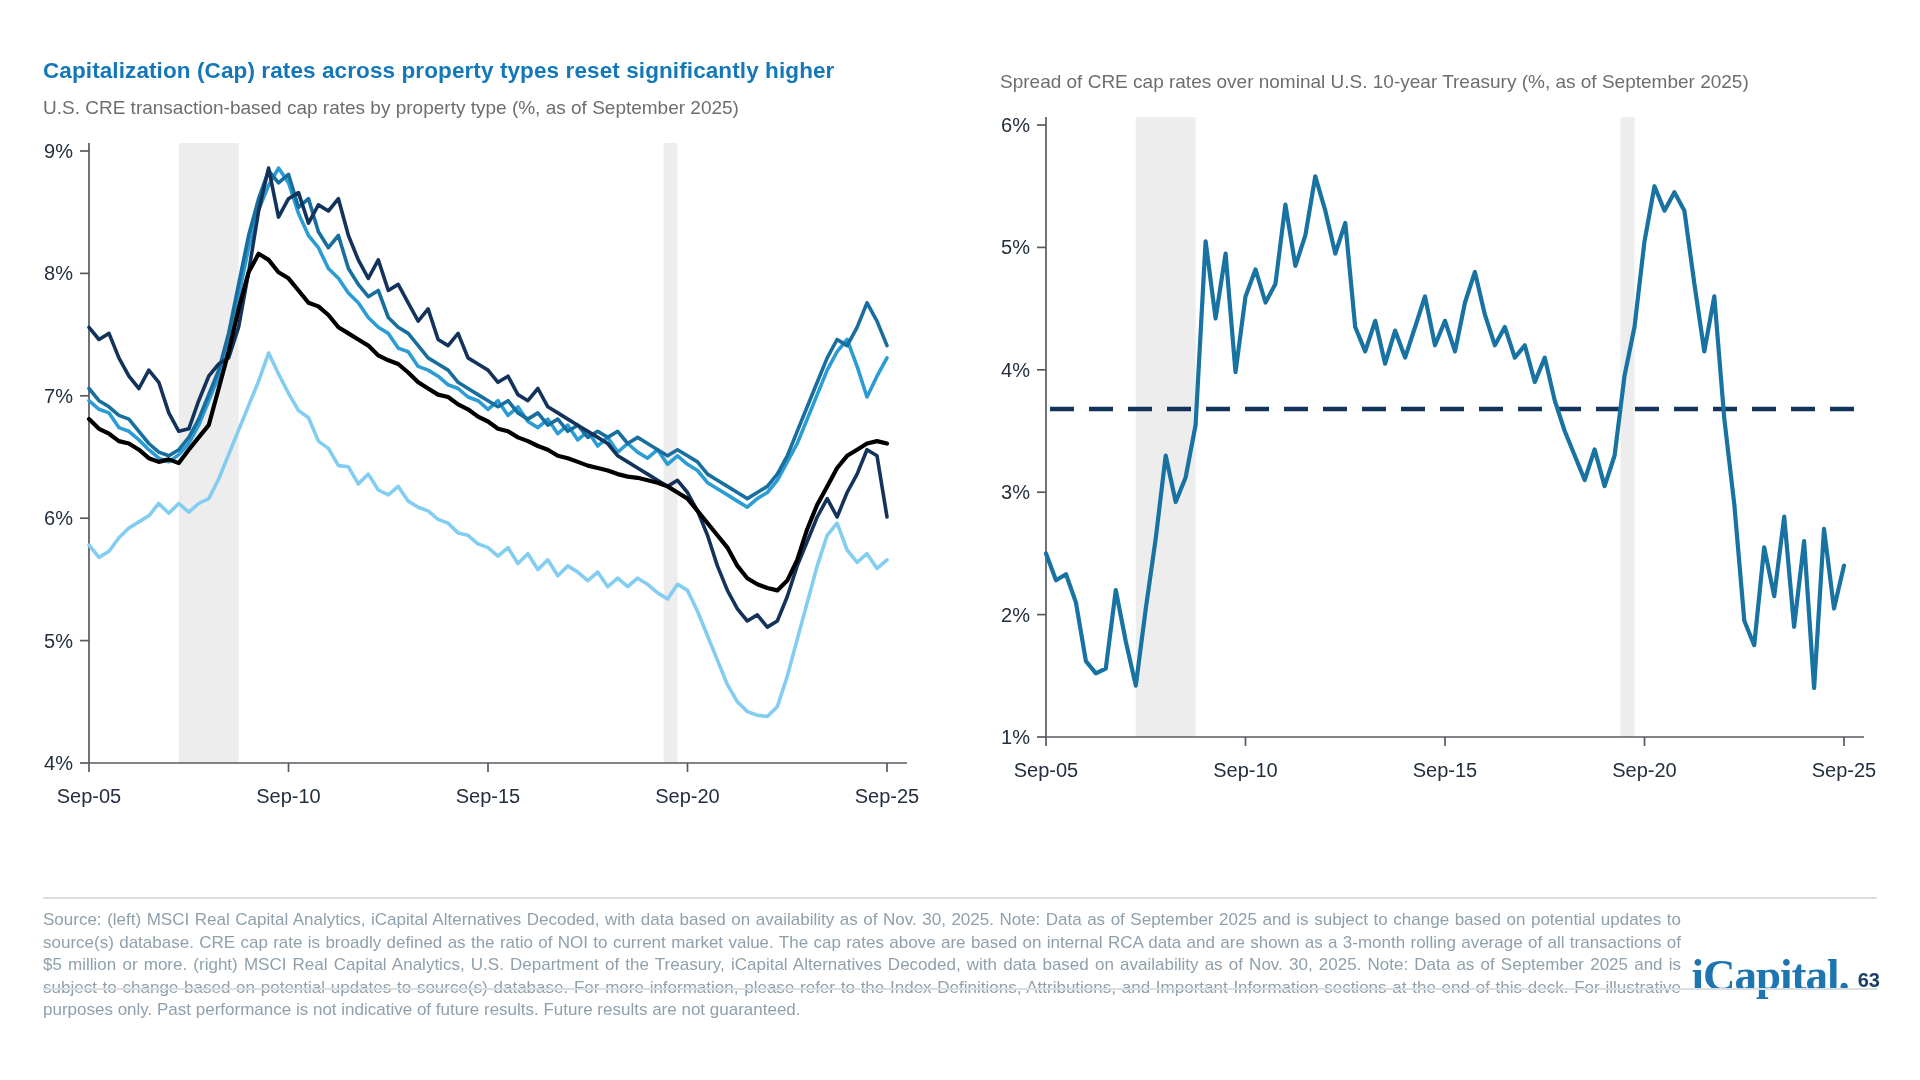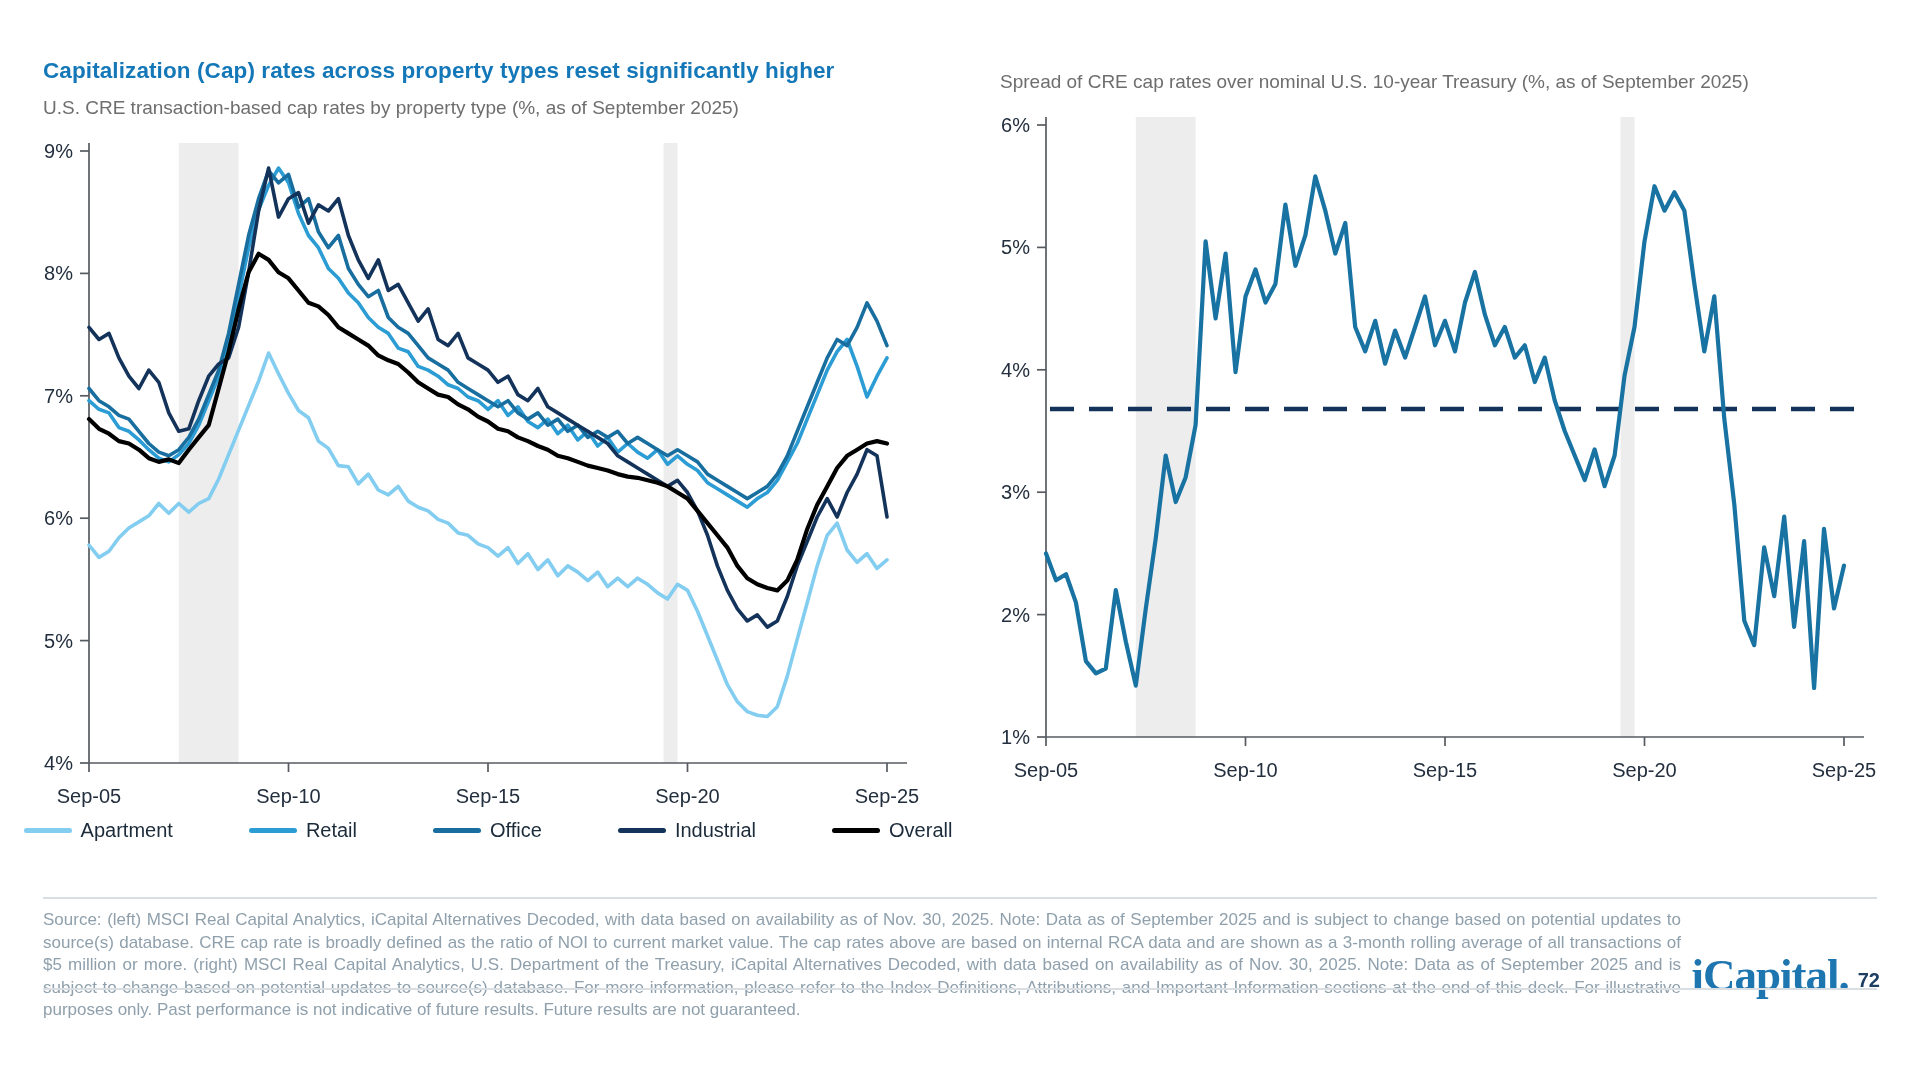--- a/index.html
+++ b/index.html
@@ -61,42 +61,20 @@
           <text x="644.5" y="668" text-anchor="middle" font-size="20" fill="#232F3E">Sep-20</text>
           <line x1="844" y1="628" x2="844" y2="637" stroke="#565B61" stroke-width="1.7"></line>
           <text x="844" y="668" text-anchor="middle" font-size="20" fill="#232F3E">Sep-25</text>
         </g>
         <path d="M46.0 410.1 L56.0 422.4 L66.0 416.2 L75.9 402.8 L85.9 393.0 L95.9 386.9 L105.8 380.8 L115.8 368.5 L125.8 378.3 L135.8 368.5 L145.8 377.1 L155.7 368.5 L165.7 363.6 L175.7 344.0 L185.6 319.6 L195.6 295.1 L205.6 270.6 L215.6 246.1 L225.6 218.0 L235.5 238.8 L245.5 258.4 L255.5 275.5 L265.5 282.8 L275.4 306.1 L285.4 313.4 L295.4 330.6 L305.4 331.8 L315.3 348.9 L325.3 339.1 L335.3 355.0 L345.3 359.9 L355.2 351.4 L365.2 366.1 L375.2 372.2 L385.1 375.9 L395.1 384.4 L405.1 388.1 L415.1 397.9 L425.0 400.3 L435.0 408.9 L445.0 412.6 L455.0 421.1 L465.0 412.6 L474.9 428.5 L484.9 418.7 L494.9 434.6 L504.8 424.8 L514.8 440.7 L524.8 430.9 L534.8 437.1 L544.8 445.6 L554.7 437.1 L564.7 451.7 L574.7 443.2 L584.7 451.7 L594.6 443.2 L604.6 449.3 L614.6 457.9 L624.5 464.0 L634.5 449.3 L644.5 455.4 L654.5 476.2 L664.5 500.7 L674.4 525.2 L684.4 549.7 L694.4 566.8 L704.3 576.6 L714.3 580.3 L724.3 581.5 L734.3 571.7 L744.3 541.1 L754.2 504.4 L764.2 467.7 L774.2 430.9 L784.2 400.3 L794.1 388.1 L804.1 415.0 L814.1 427.3 L824.0 418.7 L834.0 433.4 L844.0 424.8" fill="none" stroke="#82CDF0" stroke-width="3.6" stroke-linejoin="round" stroke-linecap="round"></path>
         <path d="M46.0 265.7 L56.0 274.3 L66.0 277.9 L75.9 292.6 L85.9 296.3 L95.9 304.9 L105.8 314.7 L115.8 323.2 L125.8 326.9 L135.8 319.6 L145.8 308.5 L155.7 290.2 L165.7 265.7 L175.7 241.2 L185.6 204.5 L195.6 161.7 L205.6 112.7 L215.6 74.8 L225.6 50.3 L235.5 33.1 L245.5 47.8 L255.5 78.4 L265.5 100.5 L275.4 112.7 L285.4 133.5 L295.4 143.3 L305.4 158.0 L315.3 167.8 L325.3 182.5 L335.3 192.3 L345.3 198.4 L355.2 213.1 L365.2 216.7 L375.2 231.4 L385.1 235.1 L395.1 241.2 L405.1 249.8 L415.1 253.5 L425.0 262.0 L435.0 265.7 L445.0 274.3 L455.0 265.7 L465.0 280.4 L474.9 271.8 L484.9 286.5 L494.9 292.6 L504.8 284.1 L514.8 298.7 L524.8 290.2 L534.8 304.9 L544.8 296.3 L554.7 311.0 L564.7 302.4 L574.7 317.1 L584.7 308.5 L594.6 317.1 L604.6 323.2 L614.6 314.7 L624.5 329.3 L634.5 320.8 L644.5 329.3 L654.5 335.5 L664.5 347.7 L674.4 353.8 L684.4 359.9 L694.4 366.1 L704.3 372.2 L714.3 363.6 L724.3 357.5 L734.3 345.3 L744.3 326.9 L754.2 308.5 L764.2 284.1 L774.2 259.6 L784.2 235.1 L794.1 216.7 L804.1 204.5 L814.1 231.4 L824.0 262.0 L834.0 241.2 L844.0 222.9" fill="none" stroke="#2C9CD4" stroke-width="3.6" stroke-linejoin="round" stroke-linecap="round"></path>
         <path d="M46.0 253.5 L56.0 265.7 L66.0 271.8 L75.9 280.4 L85.9 284.1 L95.9 296.3 L105.8 308.5 L115.8 317.1 L125.8 320.8 L135.8 314.7 L145.8 302.4 L155.7 284.1 L165.7 259.6 L175.7 235.1 L185.6 198.4 L195.6 149.4 L205.6 100.5 L215.6 63.7 L225.6 35.6 L235.5 47.8 L245.5 39.3 L255.5 72.3 L265.5 63.7 L275.4 96.8 L285.4 112.7 L295.4 100.5 L305.4 133.5 L315.3 149.4 L325.3 161.7 L335.3 155.5 L345.3 182.5 L355.2 192.3 L365.2 198.4 L375.2 210.6 L385.1 222.9 L395.1 229.0 L405.1 235.1 L415.1 247.3 L425.0 253.5 L435.0 259.6 L445.0 265.7 L455.0 271.8 L465.0 265.7 L474.9 277.9 L484.9 284.1 L494.9 277.9 L504.8 290.2 L514.8 284.1 L524.8 296.3 L534.8 290.2 L544.8 302.4 L554.7 296.3 L564.7 302.4 L574.7 296.3 L584.7 308.5 L594.6 302.4 L604.6 308.5 L614.6 314.7 L624.5 320.8 L634.5 314.7 L644.5 320.8 L654.5 326.9 L664.5 339.1 L674.4 345.3 L684.4 351.4 L694.4 357.5 L704.3 363.6 L714.3 357.5 L724.3 351.4 L734.3 339.1 L744.3 320.8 L754.2 296.3 L764.2 271.8 L774.2 247.3 L784.2 222.9 L794.1 204.5 L804.1 210.6 L814.1 192.3 L824.0 167.8 L834.0 186.1 L844.0 210.6" fill="none" stroke="#176E9F" stroke-width="3.6" stroke-linejoin="round" stroke-linecap="round"></path>
         <path d="M46.0 192.3 L56.0 204.5 L66.0 198.4 L75.9 222.9 L85.9 241.2 L95.9 253.5 L105.8 235.1 L115.8 247.3 L125.8 277.9 L135.8 296.3 L145.8 293.8 L155.7 265.7 L165.7 241.2 L175.7 229.0 L185.6 222.9 L195.6 192.3 L205.6 137.2 L215.6 76.0 L225.6 33.1 L235.5 82.1 L245.5 63.7 L255.5 57.6 L265.5 88.2 L275.4 69.9 L285.4 76.0 L295.4 63.7 L305.4 100.5 L315.3 124.9 L325.3 143.3 L335.3 124.9 L345.3 155.5 L355.2 149.4 L365.2 167.8 L375.2 186.1 L385.1 173.9 L395.1 204.5 L405.1 210.6 L415.1 198.4 L425.0 222.9 L435.0 229.0 L445.0 235.1 L455.0 247.3 L465.0 241.2 L474.9 259.6 L484.9 265.7 L494.9 253.5 L504.8 271.8 L514.8 277.9 L524.8 284.1 L534.8 290.2 L544.8 296.3 L554.7 302.4 L564.7 308.5 L574.7 320.8 L584.7 326.9 L594.6 333.0 L604.6 339.1 L614.6 345.3 L624.5 351.4 L634.5 345.3 L644.5 357.5 L654.5 375.9 L664.5 400.3 L674.4 430.9 L684.4 455.4 L694.4 473.8 L704.3 486.0 L714.3 479.9 L724.3 492.1 L734.3 486.0 L744.3 461.5 L754.2 430.9 L764.2 406.5 L774.2 382.0 L784.2 363.6 L794.1 382.0 L804.1 357.5 L814.1 339.1 L824.0 314.7 L834.0 320.8 L844.0 382.0" fill="none" stroke="#14335B" stroke-width="3.6" stroke-linejoin="round" stroke-linecap="round"></path>
         <path d="M46.0 284.1 L56.0 293.8 L66.0 298.7 L75.9 306.1 L85.9 308.5 L95.9 314.7 L105.8 323.2 L115.8 326.9 L125.8 324.4 L135.8 328.1 L145.8 314.7 L155.7 302.4 L165.7 290.2 L175.7 253.5 L185.6 216.7 L195.6 173.9 L205.6 137.2 L215.6 118.8 L225.6 124.9 L235.5 137.2 L245.5 143.3 L255.5 155.5 L265.5 167.8 L275.4 171.4 L285.4 180.0 L295.4 192.3 L305.4 198.4 L315.3 204.5 L325.3 210.6 L335.3 220.4 L345.3 225.3 L355.2 229.0 L365.2 237.5 L375.2 247.3 L385.1 253.5 L395.1 259.6 L405.1 262.0 L415.1 269.4 L425.0 274.3 L435.0 281.6 L445.0 286.5 L455.0 293.8 L465.0 296.3 L474.9 302.4 L484.9 306.1 L494.9 311.0 L504.8 314.7 L514.8 320.8 L524.8 323.2 L534.8 326.9 L544.8 330.6 L554.7 333.0 L564.7 335.5 L574.7 339.1 L584.7 341.6 L594.6 342.8 L604.6 345.3 L614.6 347.7 L624.5 351.4 L634.5 357.5 L644.5 363.6 L654.5 375.9 L664.5 388.1 L674.4 400.3 L684.4 412.6 L694.4 430.9 L704.3 443.2 L714.3 449.3 L724.3 453.0 L734.3 455.4 L744.3 445.6 L754.2 424.8 L764.2 394.2 L774.2 369.7 L784.2 351.4 L794.1 333.0 L804.1 320.8 L814.1 314.7 L824.0 308.5 L834.0 306.1 L844.0 308.5" fill="none" stroke="#000000" stroke-width="4.2" stroke-linejoin="round" stroke-linecap="round"></path>
       </svg>
-    <div class="legend">
-        <div class="legend-item">
-          <span class="sw" style="background: rgb(130, 205, 240);"></span>
-          <span class="legend-label">Apartment</span>
-        </div>
-        <div class="legend-item">
-          <span class="sw" style="background: rgb(44, 156, 212);"></span>
-          <span class="legend-label">Retail</span>
-        </div>
-        <div class="legend-item">
-          <span class="sw" style="background: rgb(23, 110, 159);"></span>
-          <span class="legend-label">Office</span>
-        </div>
-        <div class="legend-item">
-          <span class="sw" style="background: rgb(20, 51, 91);"></span>
-          <span class="legend-label">Industrial</span>
-        </div>
-        <div class="legend-item">
-          <span class="sw" style="background: rgb(0, 0, 0);"></span>
-          <span class="legend-label">Overall</span>
-        </div>
-      </div>
   </div>
 
   <div class="panel right">
     <div class="chart-subtitle">Spread of CRE cap rates over nominal U.S. 10-year Treasury (%, as of September 2025)</div>
     <svg class="chart-svg" width="890" height="682" viewBox="0 0 890 682">
         <rect x="135.775" y="8" width="59.849999999999994" height="620" fill="#EDEDED"></rect>
         <rect x="620.56" y="8" width="13.965000000000146" height="620" fill="#EDEDED"></rect>
         <line x1="50" y1="299.96799999999996" x2="864" y2="299.96799999999996" stroke="#14335B" stroke-width="4.5" stroke-dasharray="24 15"></line>
         <g>
           <line x1="46" y1="8" x2="46" y2="628" stroke="#565B61" stroke-width="1.7"></line>
@@ -125,17 +103,17 @@
           <text x="844" y="668" text-anchor="middle" font-size="20" fill="#232F3E">Sep-25</text>
         </g>
         <path d="M46.0 444.4 L56.0 471.3 L66.0 465.2 L75.9 493.4 L85.9 552.1 L95.9 564.4 L105.8 559.5 L115.8 481.1 L125.8 532.5 L135.8 576.6 L145.8 499.5 L155.7 429.7 L165.7 346.5 L175.7 393.0 L185.6 368.5 L195.6 315.9 L205.6 132.3 L215.6 209.4 L225.6 144.5 L235.5 263.2 L245.5 187.4 L255.5 160.4 L265.5 193.5 L275.4 175.1 L285.4 95.6 L295.4 156.8 L305.4 126.2 L315.3 67.4 L325.3 101.7 L335.3 144.5 L345.3 113.9 L355.2 218.0 L365.2 242.4 L375.2 211.8 L385.1 254.7 L395.1 221.6 L405.1 248.6 L415.1 218.0 L425.0 187.4 L435.0 236.3 L445.0 211.8 L455.0 242.4 L465.0 193.5 L474.9 162.9 L484.9 205.7 L494.9 236.3 L504.8 218.0 L514.8 248.6 L524.8 236.3 L534.8 273.0 L544.8 248.6 L554.7 291.4 L564.7 322.0 L574.7 346.5 L584.7 371.0 L594.6 340.4 L604.6 377.1 L614.6 346.5 L624.5 266.9 L634.5 218.0 L644.5 132.3 L654.5 77.2 L664.5 101.7 L674.4 83.3 L684.4 101.7 L694.4 175.1 L704.3 242.4 L714.3 187.4 L724.3 309.8 L734.3 395.4 L744.3 511.7 L754.2 536.2 L764.2 438.3 L774.2 487.2 L784.2 407.7 L794.1 517.8 L804.1 432.2 L814.1 579.0 L824.0 419.9 L834.0 499.5 L844.0 456.6" fill="none" stroke="#1873A3" stroke-width="4.2" stroke-linejoin="round" stroke-linecap="round"></path>
       </svg>
   </div>
 
   <div class="rule top"></div>
   <div class="footer-text">Source: (left) MSCI Real Capital Analytics, iCapital Alternatives Decoded, with data based on availability as of Nov. 30, 2025. Note: Data as of September 2025 and is subject to change based on potential updates to source(s) database. CRE cap rate is broadly defined as the ratio of NOI to current market value. The cap rates above are based on internal RCA data and are shown as a 3-month rolling average of all transactions of $5 million or more. (right) MSCI Real Capital Analytics, U.S. Department of the Treasury, iCapital Alternatives Decoded, with data based on availability as of Nov. 30, 2025. Note: Data as of September 2025 and is subject to change based on potential updates to source(s) database. For more information, please refer to the Index Definitions, Attributions, and Important Information sections at the end of this deck. For illustrative purposes only. Past performance is not indicative of future results. Future results are not guaranteed.</div>
   <div class="brand-block">
     <div class="brand-logo">iCapital.</div>
-    <div class="brand-page">72</div>
+    <div class="brand-page">63</div>
   </div>
   <div class="rule bottom"></div>
 
 </div>
 
 </body></html>

